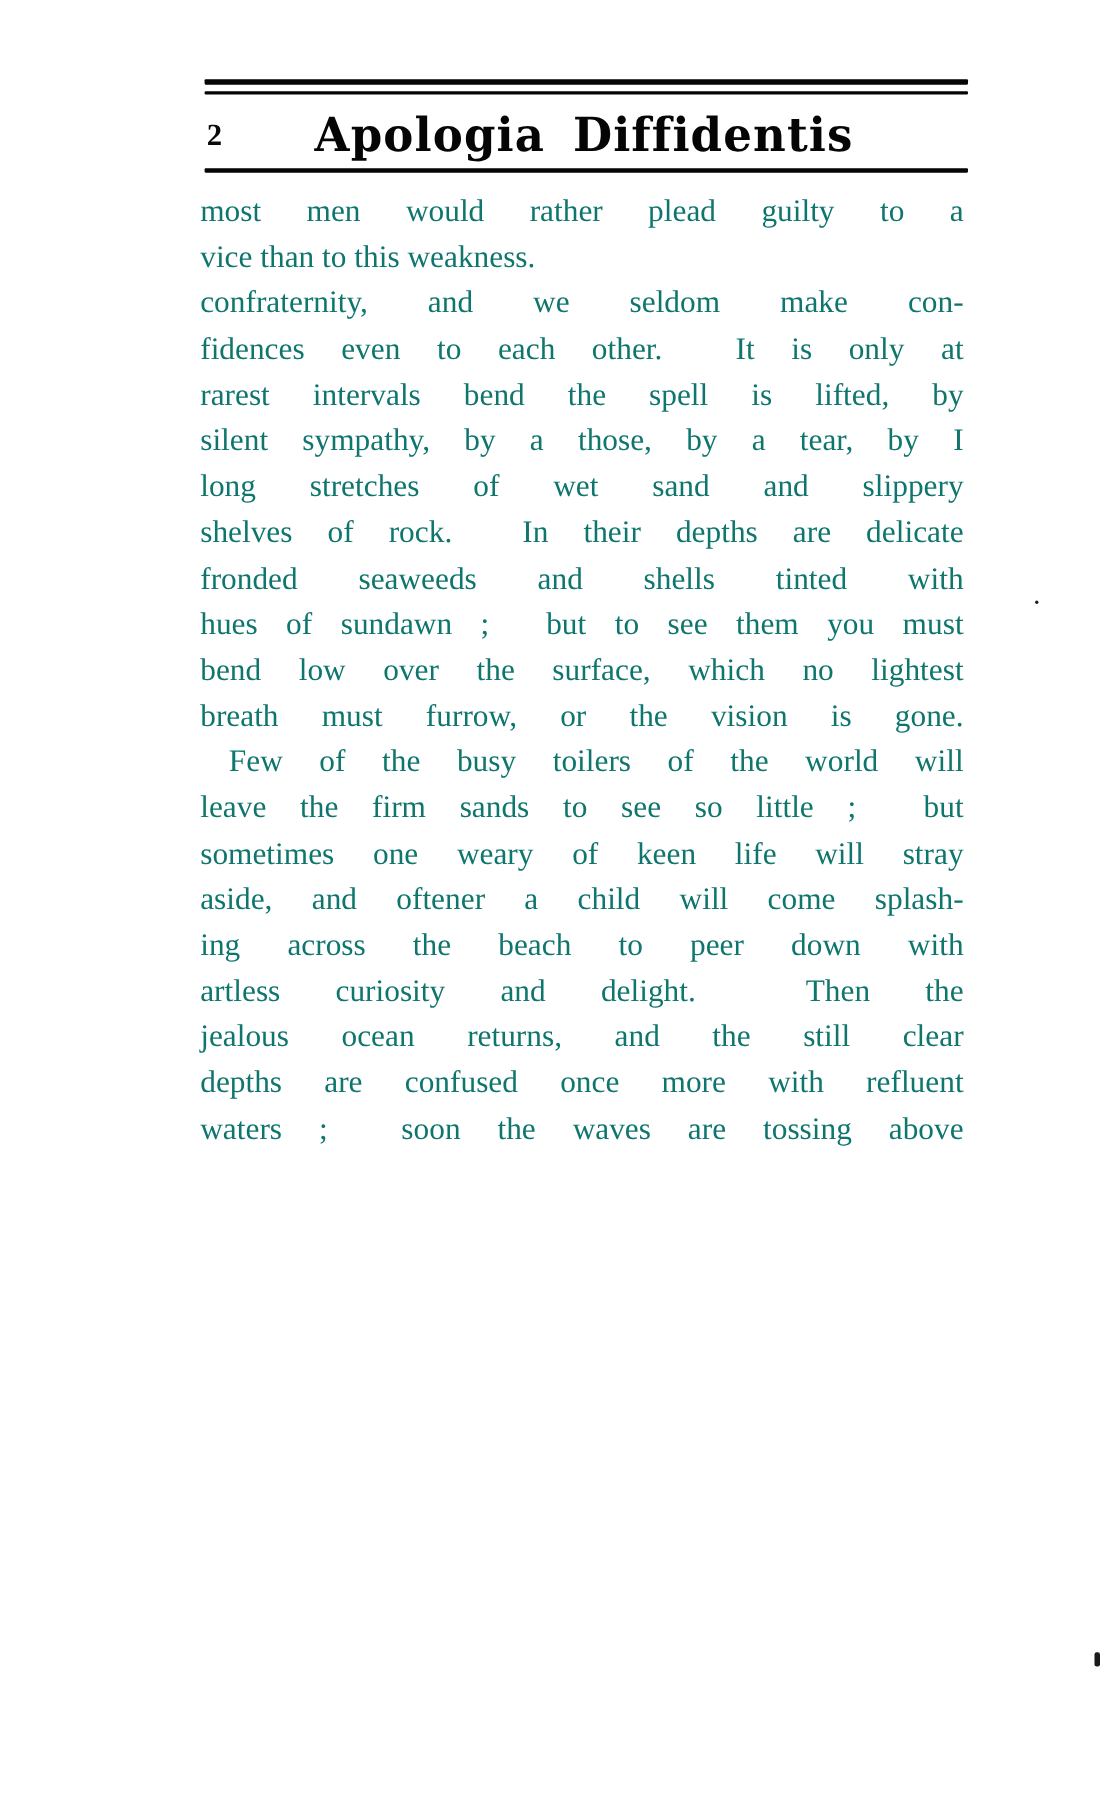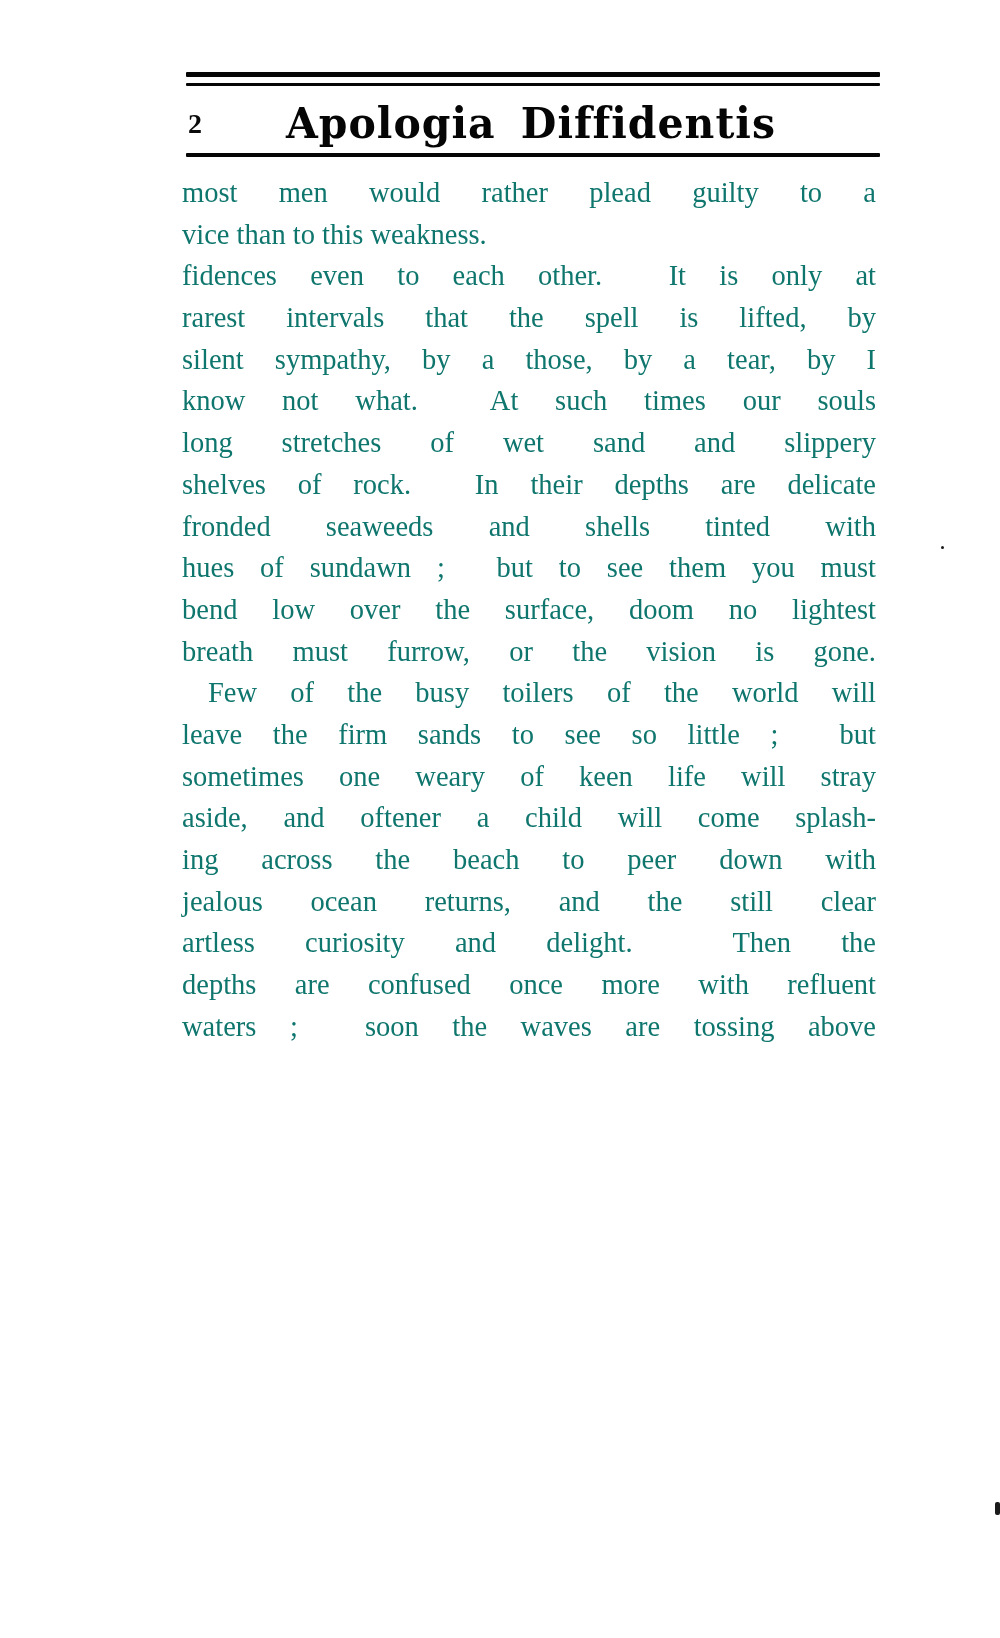--- a/index.html
+++ b/index.html
@@ -101,37 +101,37 @@
   <div class="header-row">
     <span class="page-number">2</span>
     <span class="running-head">Apologia Diffidentis</span>
   </div>
 
   <div class="rule rule-mid"></div>
 
   <div class="body-text">
     <div class="line">most men would rather plead guilty to a</div>
     <div class="line nj">vice than to this weakness.</div>
+    <div class="line">confraternity, and we seldom make con-</div>
     <div class="line">fidences even to each other.  It is only at</div>
-    <div class="line">rarest intervals that the spell is lifted, by</div>
+    <div class="line">rarest intervals bend the spell is lifted, by</div>
     <div class="line">silent sympathy, by a those, by a tear, by I</div>
-    <div class="line">know not what.  At such times our souls</div>
     <div class="line">long stretches of wet sand and slippery</div>
     <div class="line">shelves of rock.  In their depths are delicate</div>
     <div class="line">fronded seaweeds and shells tinted with</div>
     <div class="line">hues of sundawn ;  but to see them you must</div>
-    <div class="line">bend low over the surface, doom no lightest</div>
+    <div class="line">bend low over the surface, which no lightest</div>
     <div class="line">breath must furrow, or the vision is gone.</div>
     <div class="line indent">Few of the busy toilers of the world will</div>
     <div class="line">leave the firm sands to see so little ;  but</div>
     <div class="line">sometimes one weary of keen life will stray</div>
     <div class="line">aside, and oftener a child will come splash-</div>
     <div class="line">ing across the beach to peer down with</div>
+    <div class="line">artless curiosity and delight.  Then the</div>
     <div class="line">jealous ocean returns, and the still clear</div>
-    <div class="line">artless curiosity and delight.  Then the</div>
     <div class="line">depths are confused once more with refluent</div>
     <div class="line">waters ;  soon the waves are tossing above</div>
   </div>
 
   <div class="speck speck-margin"></div>
   <div class="speck speck-edge"></div>
 
 </div>
 
 </body></html>

